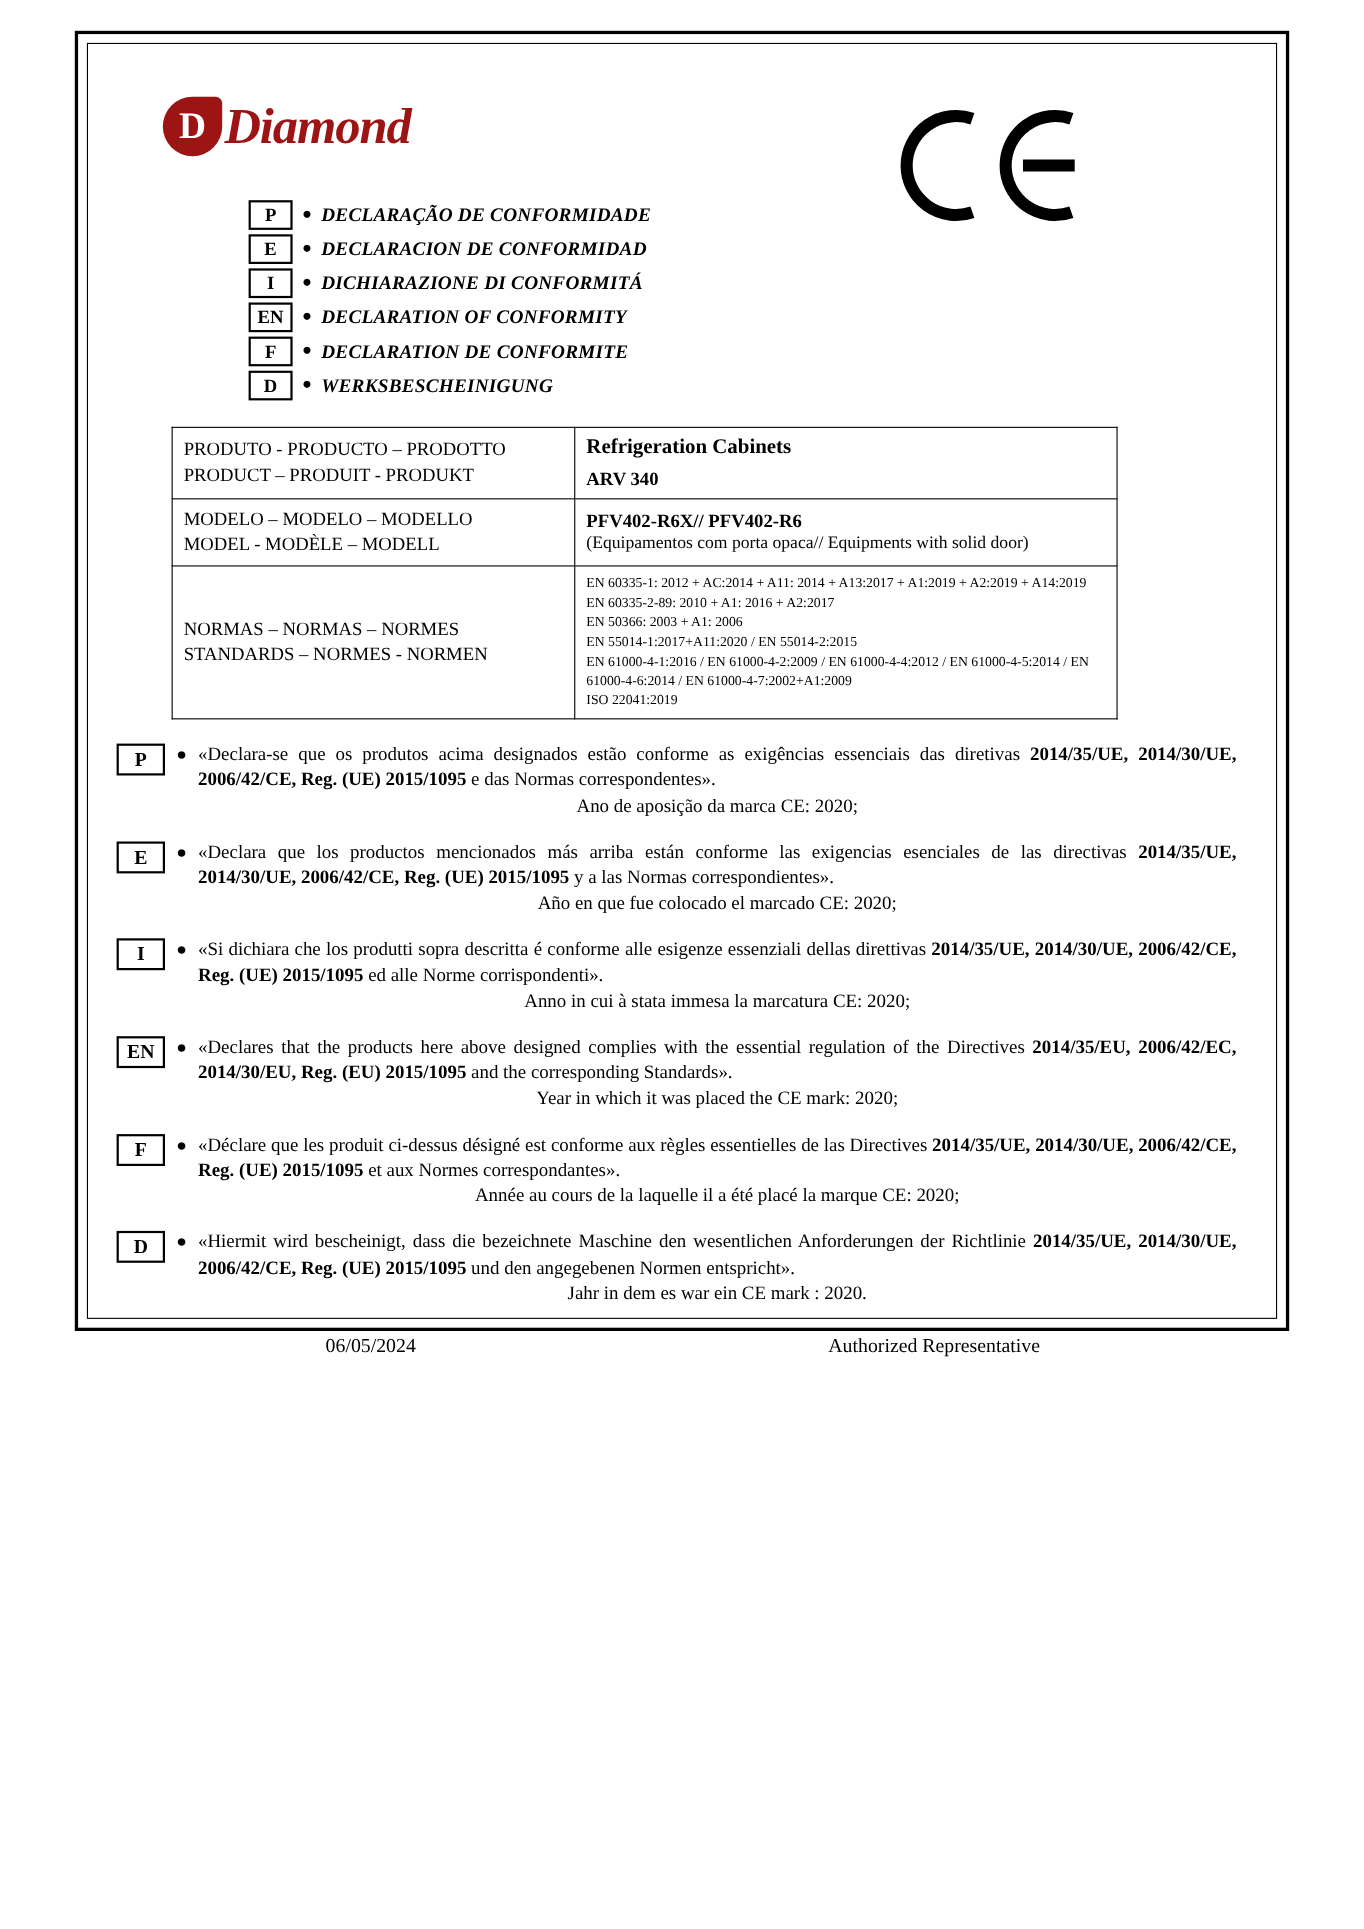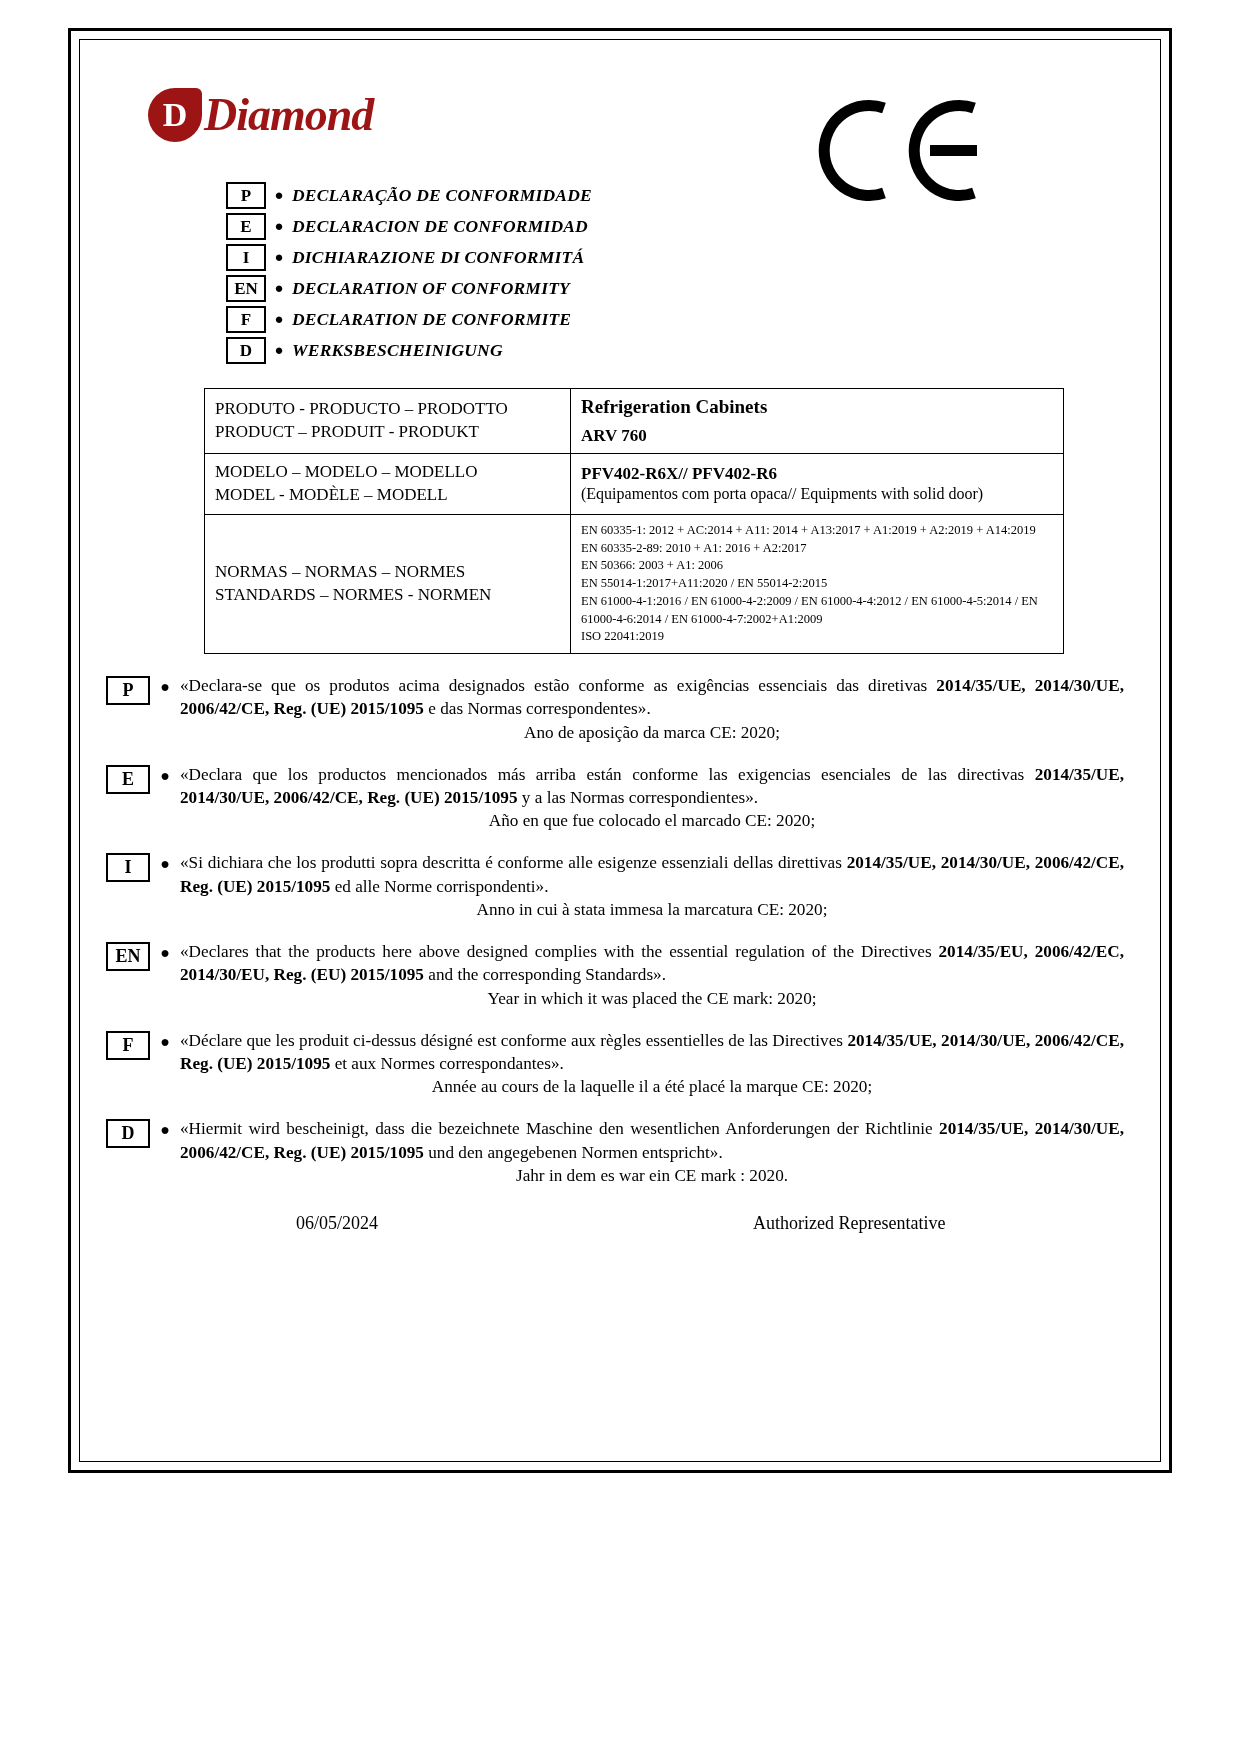--- a/index.html
+++ b/index.html
@@ -12,21 +12,21 @@
     height: 1754px;
     font-family: "Liberation Serif", serif;
     color: #000000;
     position: relative;
   }
   .page {
     position: absolute;
     left: 68px;
     top: 28px;
     width: 1104px;
-    height: 1445px;
+    height: 1182px;
     border: 3px solid #000;
     box-sizing: border-box;
   }
   .inner {
     position: absolute;
     left: 8px;
     top: 8px;
     right: 8px;
     bottom: 8px;
     border: 1px solid #000;
@@ -113,21 +113,21 @@
   }
   .lang-title {
     font-weight: bold;
     font-style: italic;
     font-size: 17.5px;
     letter-spacing: 0.2px;
   }
 
   
   table.spec {
-    margin: 22px 0 0 98px;
+    margin: 22px 0 0 50px;
     border-collapse: collapse;
     width: 860px;
     table-layout: fixed;
   }
   table.spec td {
     border: 1px solid #000;
     vertical-align: middle;
     padding: 7px 10px;
   }
   td.label {
@@ -275,21 +275,21 @@
 
     <table class="spec">
       <tbody>
           <tr>
         <td class="label">
           <div>PRODUTO - PRODUCTO – PRODOTTO</div>
           <div>PRODUCT – PRODUIT - PRODUKT</div>
         </td>
         <td class="val">
           <div class="prod-name">Refrigeration Cabinets</div>
-          <div class="prod-code">ARV 760</div>
+          <div class="prod-code">ARV 340</div>
         </td>
       </tr>
       <tr>
         <td class="label">
           <div>MODELO – MODELO – MODELLO</div>
           <div>MODEL - MODÈLE – MODELL</div>
         </td>
         <td class="val">
           <div class="model-code">PFV402-R6X// PFV402-R6</div>
           <div class="model-note">(Equipamentos com porta opaca// Equipments with solid door)</div>

